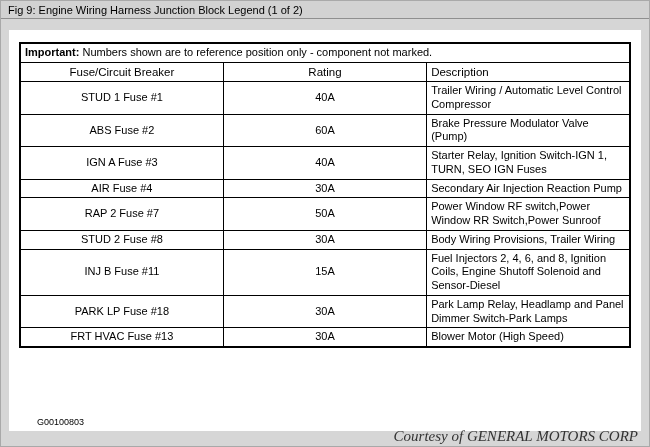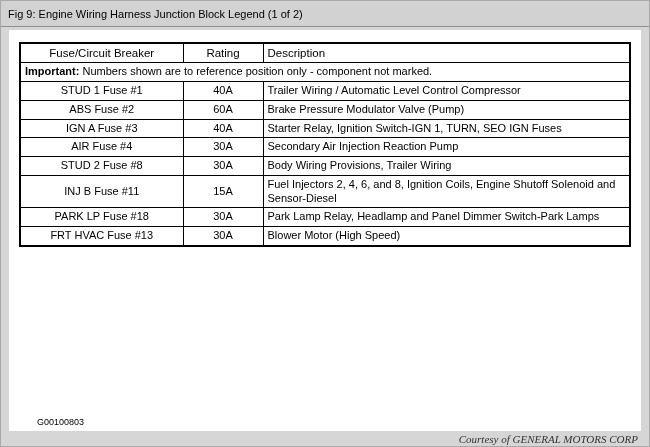--- a/index.html
+++ b/index.html
@@ -12,21 +12,21 @@
     overflow:hidden;
     box-sizing:border-box;
   }
   .frame{
     position:absolute;inset:0;
     border:1px solid #a9a9a9;
     box-sizing:border-box;
   }
   .titlebar{
     position:absolute;left:1px;top:1px;right:1px;
-    height:26px;
+    height:18px;
     background:#d2d2d2;
     border-bottom:1px solid #8f8f8f;
     display:flex;align-items:center;
     padding-left:7px;
     font-size:11px;
     box-sizing:border-box;
   }
   .panel{
     position:absolute;
     left:9px;right:9px;top:30px;bottom:16px;
@@ -52,68 +52,73 @@
   .col-name{ width:163px; text-align:center; }
   .col-rating{ width:80px; text-align:center; }
   .col-desc{ text-align:left; }
   .fig-id{
     position:absolute;left:4px;bottom:4px;
     font-size:9px;
     margin-left:24px;
   }
   .courtesy{
     position:absolute;right:12px;bottom:2px;
-    font-size:11px;
+    font-size:15px;
     font-style:italic;
     font-family:"Liberation Serif", serif;
     color:#333;
   }
   b.note-bold{ font-weight:bold; }
 </style>
 </head>
 <body>
 
 <div class="frame"></div>
 
 <div class="titlebar">
   <span>Fig 9: Engine Wiring Harness Junction Block Legend (1 of 2)</span>
 </div>
 
 <div class="panel">
   <table class="fuse">
     <tbody>
       <tr>
+        <td class="note-cell" colspan="3">
+          <b class="note-bold">Important:</b><span> Numbers shown are to reference position only - component not marked.</span>
+        </td>
+      </tr>
+      <tr>
         <th class="col-name">Fuse/Circuit Breaker</th>
         <th class="col-rating">Rating</th>
         <th class="col-desc">Description</th>
-      </tr>
-      <tr>
-        <td class="note-cell" colspan="3">
-          <b class="note-bold">Important:</b><span> Numbers shown are to reference position only - component not marked.</span>
-        </td>
       </tr>
     <tr>
           <td class="col-name">STUD 1 Fuse #1</td>
           <td class="col-rating">40A</td>
           <td class="col-desc">Trailer Wiring / Automatic Level Control Compressor</td>
         </tr>
         <tr>
           <td class="col-name">ABS Fuse #2</td>
           <td class="col-rating">60A</td>
           <td class="col-desc">Brake Pressure Modulator Valve (Pump)</td>
         </tr>
         <tr>
           <td class="col-name">IGN A Fuse #3</td>
           <td class="col-rating">40A</td>
           <td class="col-desc">Starter Relay, Ignition Switch-IGN 1, TURN, SEO IGN Fuses</td>
         </tr>
         <tr>
           <td class="col-name">AIR Fuse #4</td>
           <td class="col-rating">30A</td>
           <td class="col-desc">Secondary Air Injection Reaction Pump</td>
+        </tr>
+        <tr>
+          <td class="col-name">RAP 2 Fuse #7</td>
+          <td class="col-rating">50A</td>
+          <td class="col-desc">Power Window RF switch,Power Window RR Switch,Power Sunroof</td>
         </tr>
         <tr>
           <td class="col-name">STUD 2 Fuse #8</td>
           <td class="col-rating">30A</td>
           <td class="col-desc">Body Wiring Provisions, Trailer Wiring</td>
         </tr>
         <tr>
           <td class="col-name">INJ B Fuse #11</td>
           <td class="col-rating">15A</td>
           <td class="col-desc">Fuel Injectors 2, 4, 6, and 8, Ignition Coils, Engine Shutoff Solenoid and Sensor-Diesel</td>

